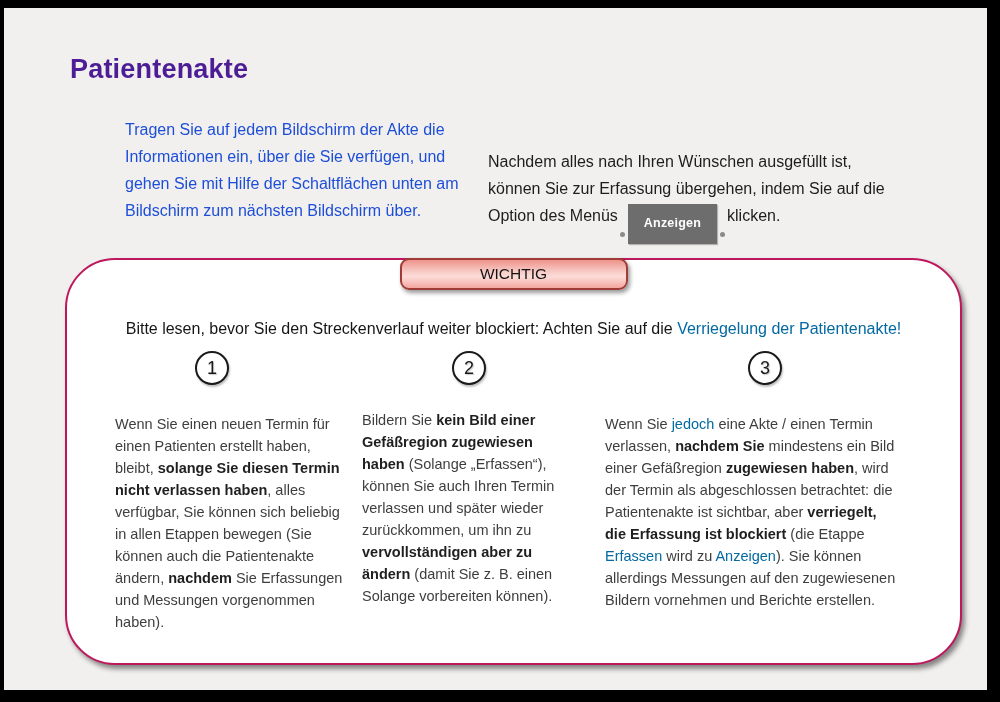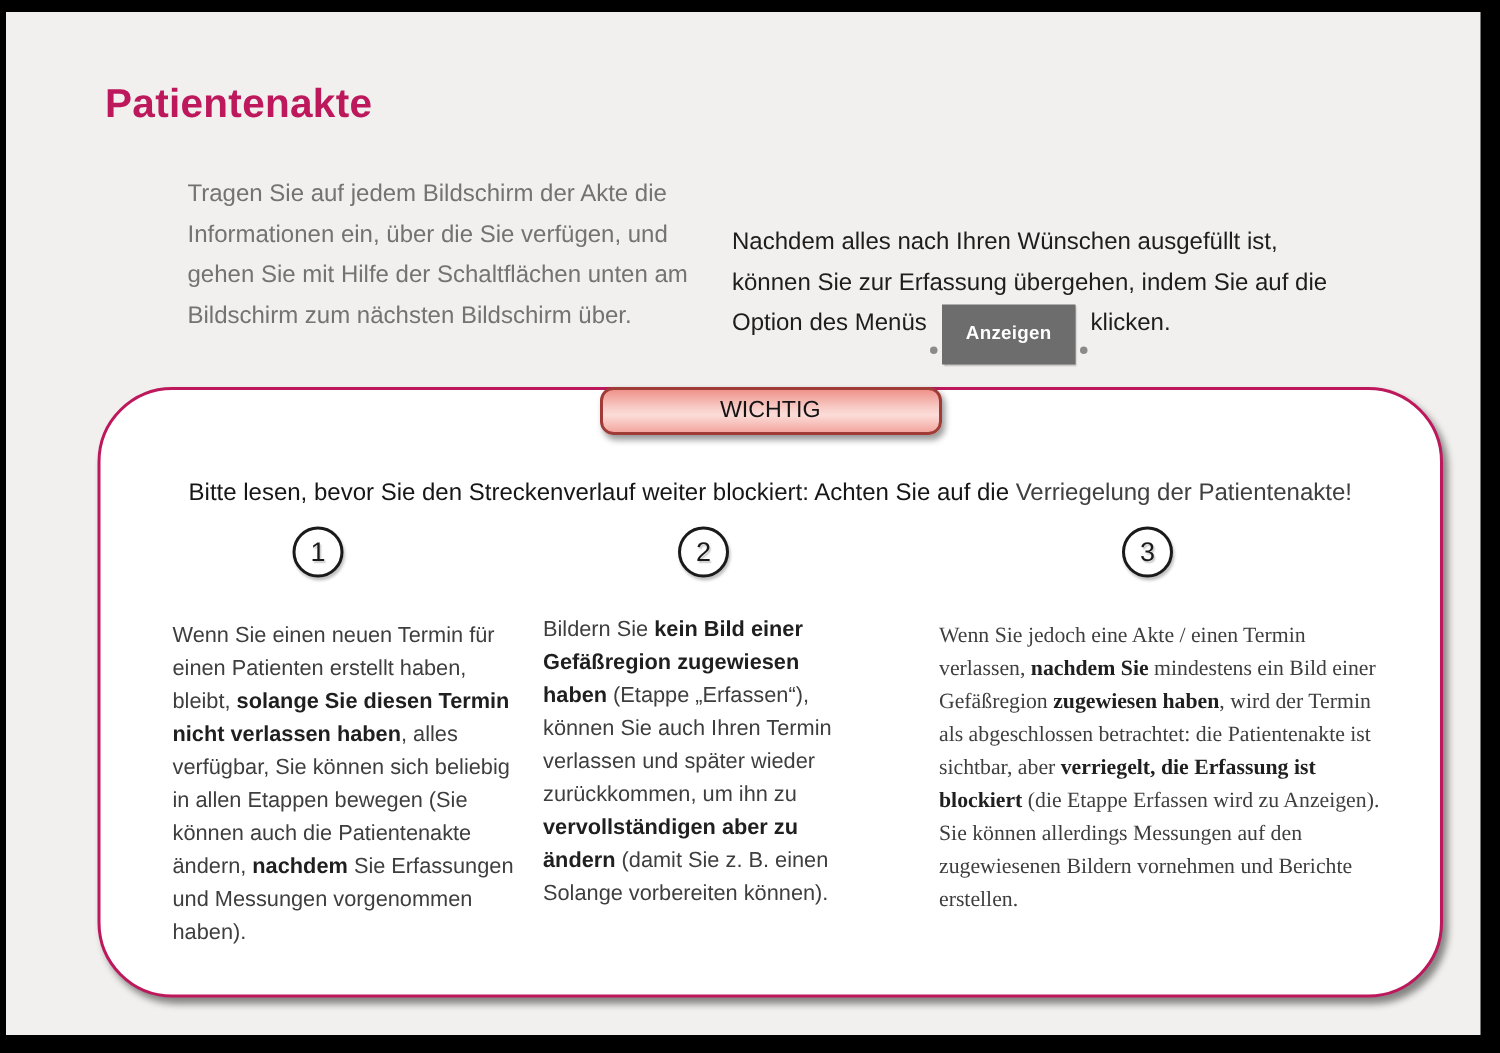--- a/index.html
+++ b/index.html
@@ -9,25 +9,25 @@
     position:relative;
     font-family:"Liberation Sans", sans-serif;
     overflow:hidden;
   }
   .canvas{
     position:absolute;left:4px;top:8px;width:983px;height:682px;
     background:#f1f0ee;
   }
   .page-title{
     position:absolute;left:66px;top:28px;
-    font-size:27px;font-weight:bold;color:#be185d;letter-spacing:.2px;
+    font-size:27px;font-weight:bold;color:#4c1d95;letter-spacing:.2px;
   }
   .intro-left{
     position:absolute;left:121px;top:92px;width:348px;
-    font-size:16px;line-height:27px;color:#737373;
+    font-size:16px;line-height:27px;color:#1d4ed8;
   }
   .intro-right{
     position:absolute;left:484px;top:92px;width:402px;
     font-size:16px;line-height:27px;color:#1d1d1d;margin-top:48px;
   }
   .menu-chip{
     display:inline-block;position:relative;
     background:#6d6d6d;color:#fff;
     font-size:12.5px;font-weight:bold;
     padding:6px 16px 7px 16px;margin:0 10px;
@@ -50,38 +50,38 @@
     width:224px;height:28px;line-height:28px;
     text-align:center;font-size:15.5px;color:#141414;
     border:2px solid #a03c38;border-radius:9px;
     background:linear-gradient(180deg,#ee938b 0%,#f9cfca 45%,#fcdcd8 60%,#f3a69f 100%);
     box-shadow:2px 3px 4px rgba(0,0,0,.4);
   }
   .notice-line{
     position:absolute;top:44px;left:0;width:100%;
     text-align:center;font-size:16px;color:#161616;
   }
-  .red{color:#404040;}
+  .red{color:#0369a1;}
   .b{font-weight:bold;color:#1f1f1f;}
   .step-circle{
     position:absolute;width:30px;height:30px;border-radius:50%;
     background:#fff;border:2px solid #1a1a1a;
     text-align:center;line-height:30px;font-size:18px;color:#1a1a1a;
     box-shadow:1px 2px 2px rgba(0,0,0,.25);
     text-shadow:1px 1px 1px #c9c9c9;
   }
   .step-circle.s1{left:128px;top:91px;}
   .step-circle.s2{left:385px;top:91px;}
   .step-circle.s3{left:681px;top:91px;}
   .step-text{
     position:absolute;font-size:14.5px;line-height:22px;color:#3e3e3e;
   }
   .step-text.t1{left:48px;top:138px;width:234px;}
   .step-text.t2{left:295px;top:134px;width:214px;}
-  .step-text.t3{left:559px;top:138px;width:294px;font-family:Liberation Serif, serif;}
+  .step-text.t3{left:538px;top:138px;width:294px;}
 </style>
 </head>
 <body>
 
 <div class="canvas">
 
   <h1 class="page-title">Patientenakte</h1>
 
   <p class="intro-left">Tragen Sie auf jedem Bildschirm der Akte die Informationen ein, über die Sie verfügen, und gehen Sie mit Hilfe der Schaltflächen unten am Bildschirm zum nächsten Bildschirm über.</p>
 
@@ -91,17 +91,17 @@
 
     <div class="wichtig-badge">WICHTIG</div>
 
     <p class="notice-line"><span>Bitte lesen, bevor Sie den Streckenverlauf weiter blockiert: Achten Sie auf die </span><span class="red">Verriegelung der Patientenakte!</span></p>
 
     <div class="step-circle s1">1</div>
     <div class="step-circle s2">2</div>
     <div class="step-circle s3">3</div>
 
     <p class="step-text t1"><span>Wenn Sie einen neuen Termin für einen Patienten erstellt haben, bleibt, </span><span class="b">solange Sie diesen Termin nicht verlassen haben</span><span>, alles verfügbar, Sie können sich beliebig in allen Etappen bewegen (Sie können auch die Patientenakte ändern, </span><span class="b">nachdem</span><span> Sie Erfassungen und Messungen vorgenommen haben).</span></p>
-    <p class="step-text t2"><span>Bildern Sie </span><span class="b">kein Bild einer Gefäßregion zugewiesen haben</span><span> (Etappe „Erfassen“), können Sie auch Ihren Termin verlassen und später wieder zurückkommen, um ihn zu </span><span class="b">vervollständigen aber zu ändern</span><span> (damit Sie z. B. einen Solange vorbereiten können).</span></p>
+    <p class="step-text t2"><span>Bildern Sie </span><span class="b">kein Bild einer Gefäßregion zugewiesen haben</span><span> (Solange „Erfassen“), können Sie auch Ihren Termin verlassen und später wieder zurückkommen, um ihn zu </span><span class="b">vervollständigen aber zu ändern</span><span> (damit Sie z. B. einen Solange vorbereiten können).</span></p>
     <p class="step-text t3"><span>Wenn Sie </span><span class="red">jedoch</span><span> eine Akte / einen Termin verlassen, </span><span class="b">nachdem Sie</span><span> mindestens ein Bild einer Gefäßregion </span><span class="b">zugewiesen haben</span><span>, wird der Termin als abgeschlossen betrachtet: die Patientenakte ist sichtbar, aber </span><span class="b">verriegelt, die Erfassung ist blockiert</span><span> (die Etappe </span><span class="red">Erfassen</span><span> wird zu </span><span class="red">Anzeigen</span><span>). Sie können allerdings Messungen auf den zugewiesenen Bildern vornehmen und Berichte erstellen.</span></p>
 
   </div>
 </div>
 
 </body></html>

